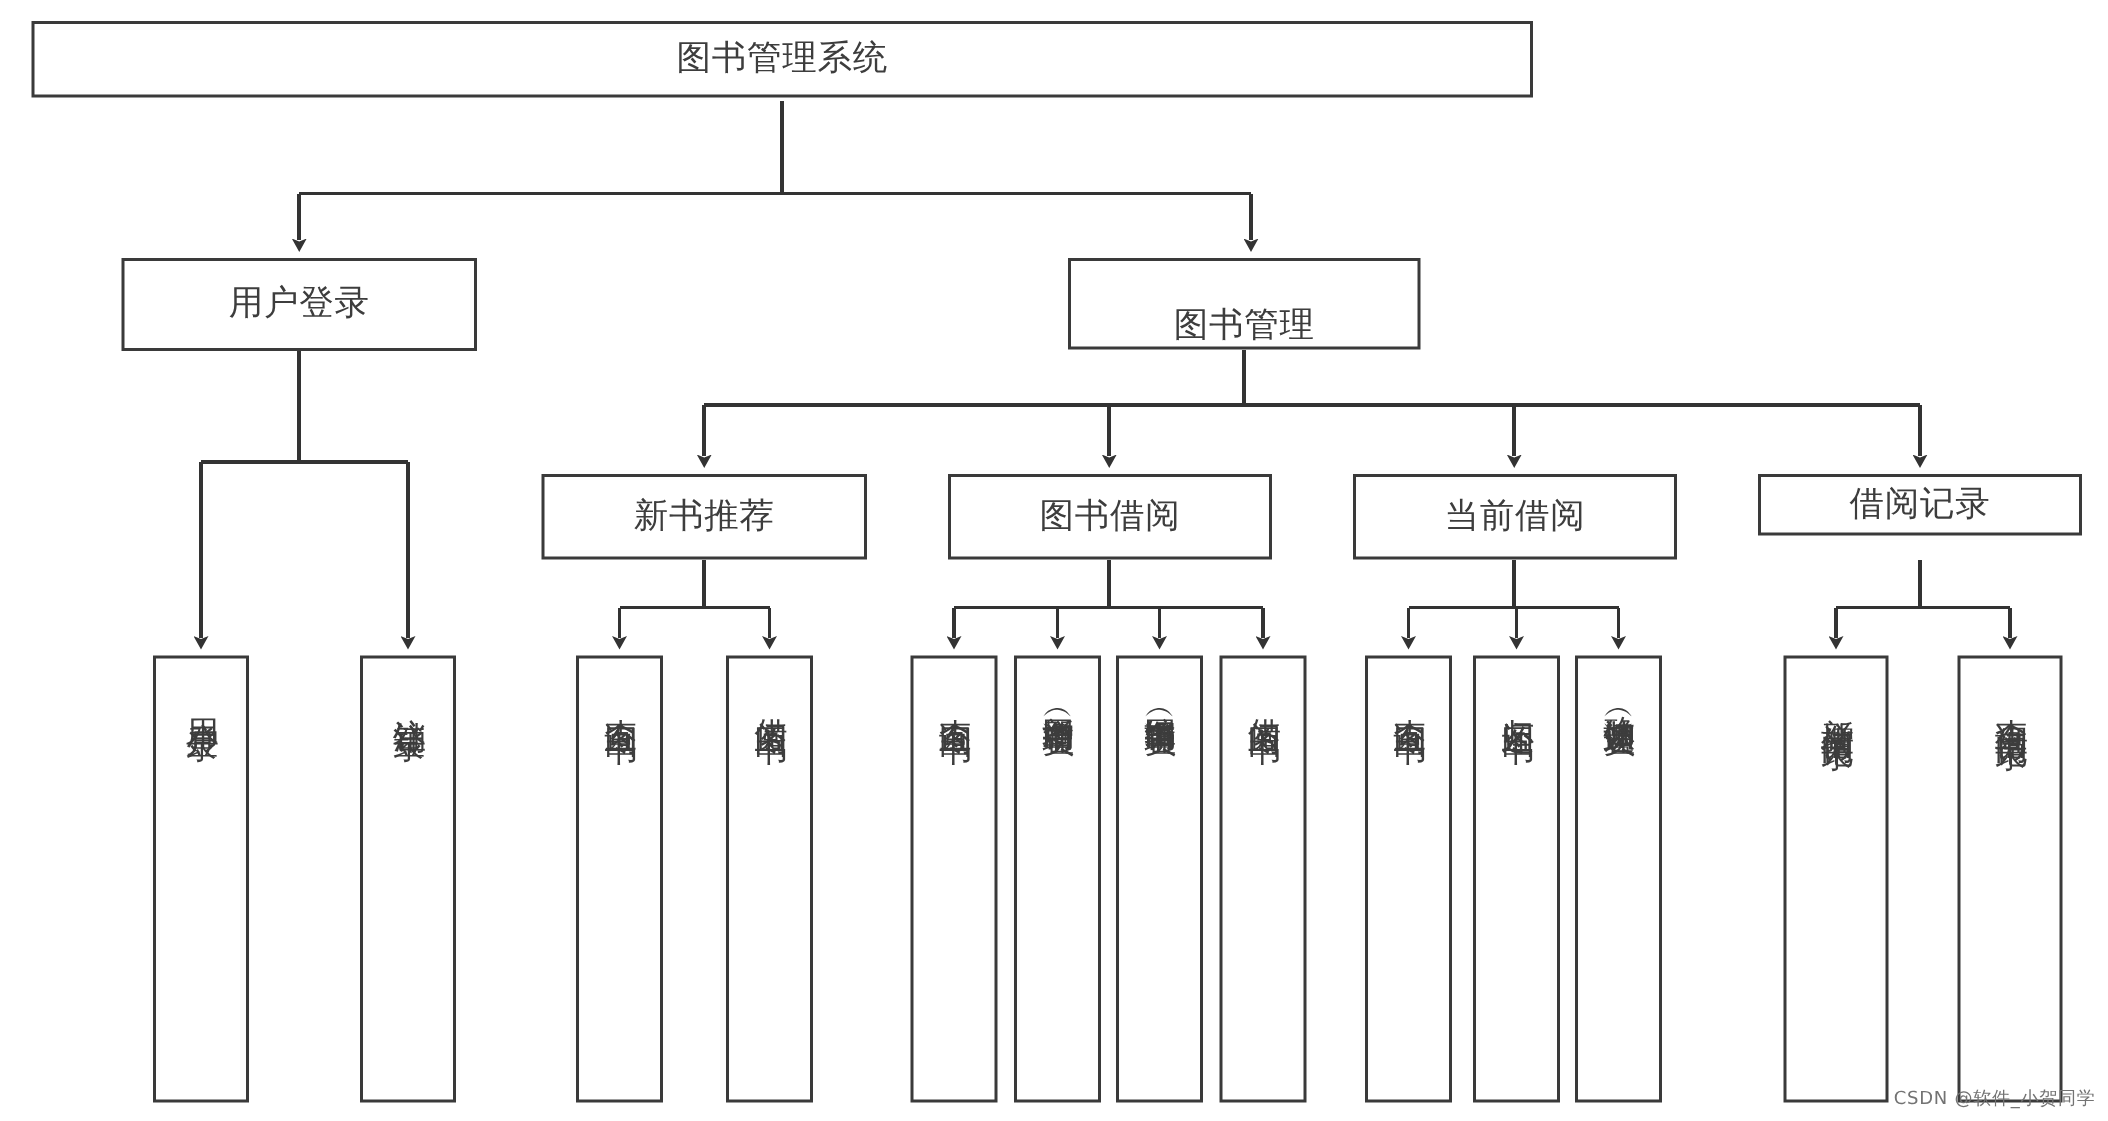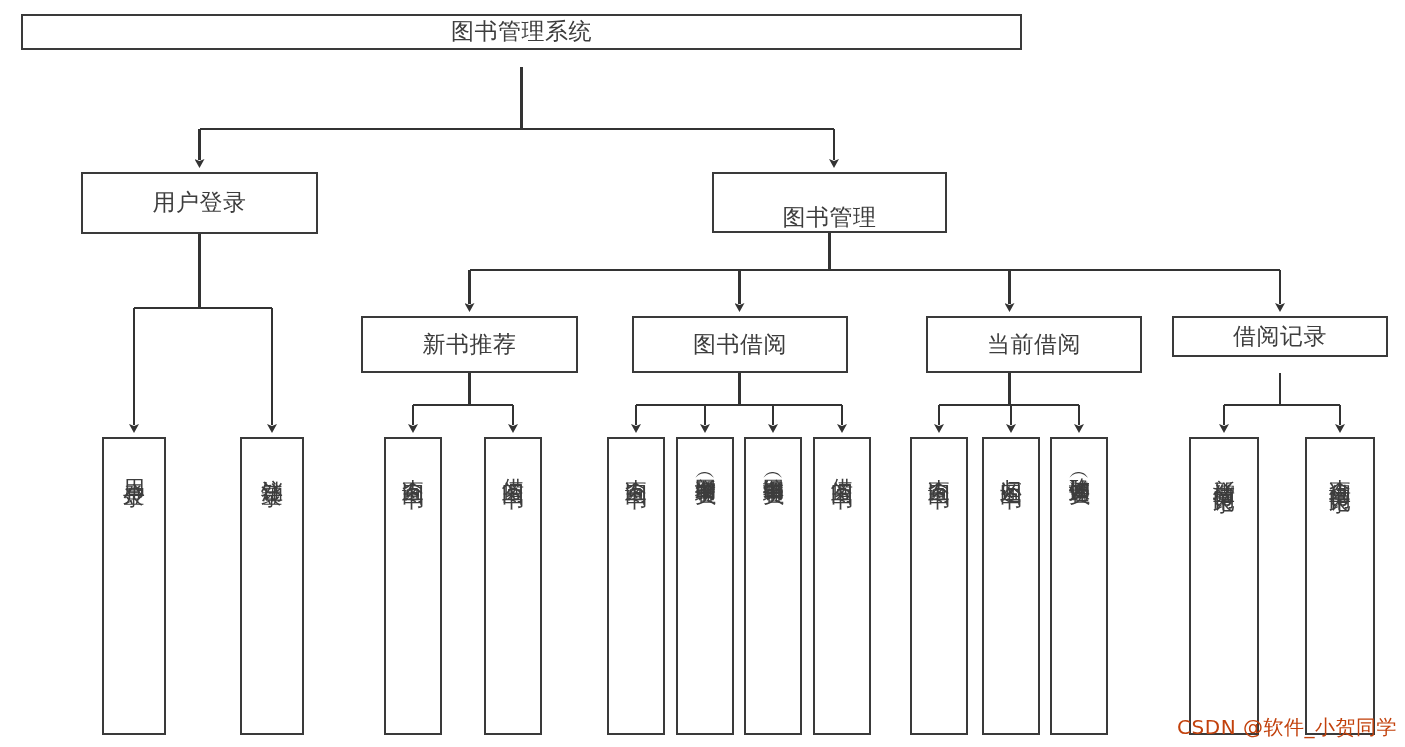--- a/index.html
+++ b/index.html
@@ -60,22 +60,22 @@
     color: #3d3d3d;
   }
   .vlabel.narrow {
     font-size: 21px;
     letter-spacing: 1px;
   }
   #watermark {
     position: absolute;
     right: 8px;
     bottom: 6px;
-    font-size: 20px;
-    color: #c2410c;
+    font-size: 12px;
+    color: #737373;
     letter-spacing: 0.5px;
     z-index: 5;
     white-space: nowrap;
   }
 </style>
 </head>
 <body>
 
 <div id="canvas">
 
@@ -122,38 +122,38 @@
       <path d="M1011,405 L1011,425" marker-end="url(#arrow)"></path>
       <path d="M1079,405 L1079,425" marker-end="url(#arrow)"></path>
 
       <path d="M1280,373 L1280,405"></path>
       <path d="M1224,405 L1340,405"></path>
       <path d="M1224,405 L1224,425" marker-end="url(#arrow)"></path>
       <path d="M1340,405 L1340,425" marker-end="url(#arrow)"></path>
     </g>
   </svg>
 
-  <div class="node horiz root" style="left:21px; top:14px; width:1001px; height:36px;">
+  <div class="node horiz root" style="left:21px; top:14px; width:1001px; height:51px;">
     <span>图书管理系统</span>
   </div>
 
   <div class="node horiz" style="left:81px; top:172px; width:237px; height:62px;">
     <span>用户登录</span>
   </div>
   <div class="node horiz" style="left:712px; top:172px; width:235px; height:61px;align-items:flex-end;">
     <span>图书管理</span>
   </div>
 
   <div class="node horiz" style="left:361px; top:316px; width:217px; height:57px;">
     <span>新书推荐</span>
   </div>
   <div class="node horiz" style="left:632px; top:316px; width:216px; height:57px;">
     <span>图书借阅</span>
   </div>
-  <div class="node horiz" style="left:902px; top:316px; width:216px; height:57px;margin-left:24px;">
+  <div class="node horiz" style="left:902px; top:316px; width:216px; height:57px;">
     <span>当前借阅</span>
   </div>
   <div class="node horiz" style="left:1172px; top:316px; width:216px; height:41px;">
     <span>借阅记录</span>
   </div>
 
   <div class="node vert" style="left:102px; top:437px; width:64px; height:298px;">
     <span class="vlabel">用户登录</span>
   </div>
   <div class="node vert" style="left:240px; top:437px; width:64px; height:298px;">

